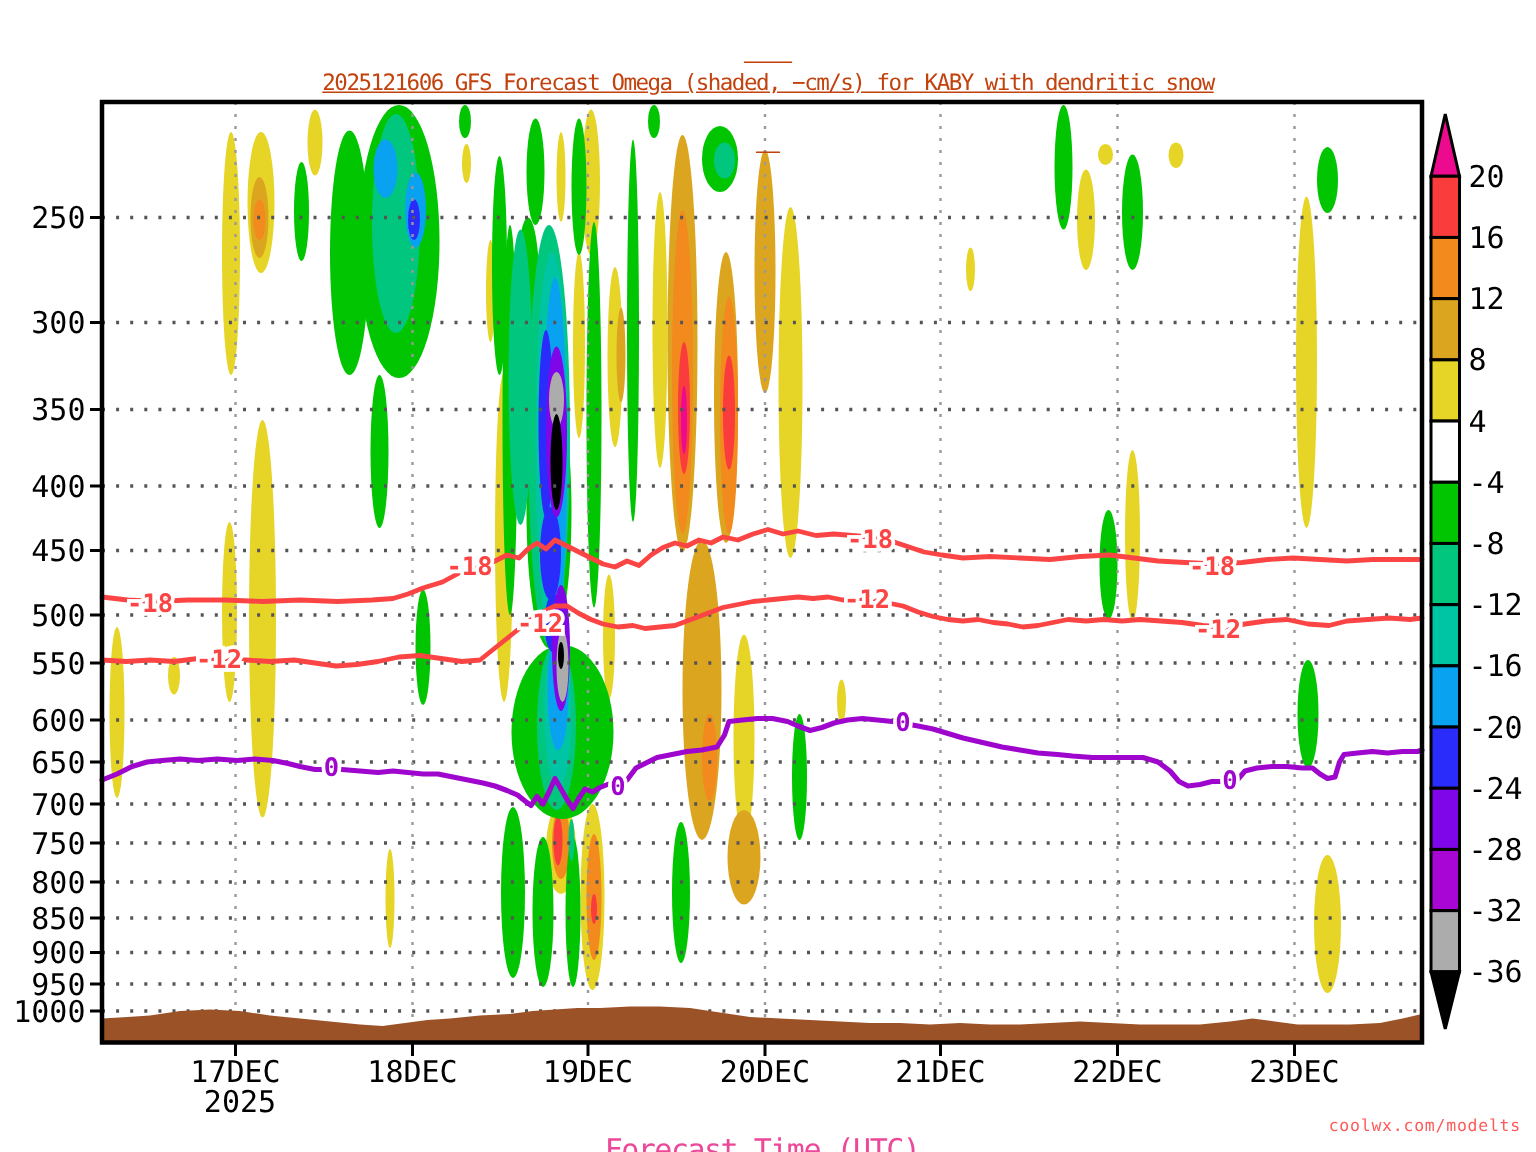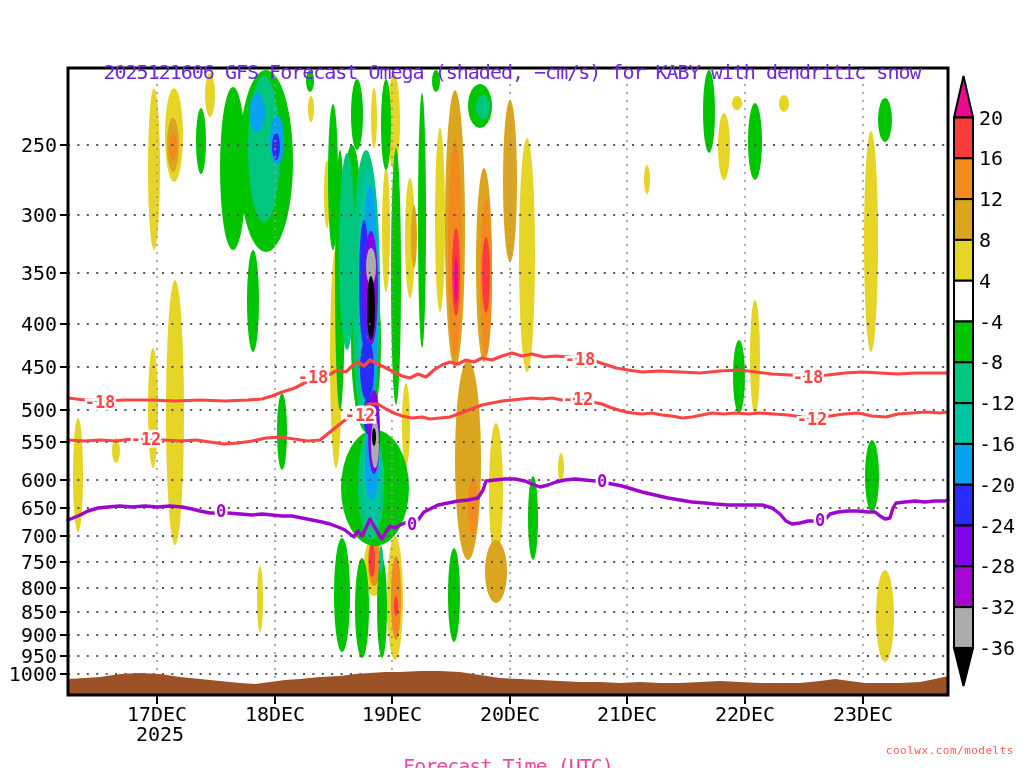--- a/index.html
+++ b/index.html
@@ -1,19 +1,19 @@
 <!DOCTYPE html>
 <html><head>
 <meta charset="utf-8">
 <style>
   html,body{margin:0;padding:0;background:#fff;}
   .page{position:relative;width:1024px;height:768px;background:#ffffff;
         font-family:"DejaVu Sans Mono",monospace;overflow:hidden;}
   .title-block{position:absolute;top:6px;left:0;width:100%;text-align:center;
-        color:#6d28d9;font-size:20px;line-height:1.33;letter-spacing:-1px;white-space:pre;}
+        color:#c2410c;font-size:15px;line-height:1.33;letter-spacing:-1px;white-space:pre;text-decoration:underline;}
   .xlabel{position:absolute;left:68px;width:880px;top:742px;text-align:center;
         font-size:20px;color:#ec4899;letter-spacing:-1px;margin-top:12px;}
   .watermark{position:absolute;right:10px;top:744px;font-size:11px;letter-spacing:0.5px;}
   svg text{font-family:"DejaVu Sans Mono",monospace;}
 </style>
 </head>
 <body>
 
 <div class="page">
   <div class="title-block">

